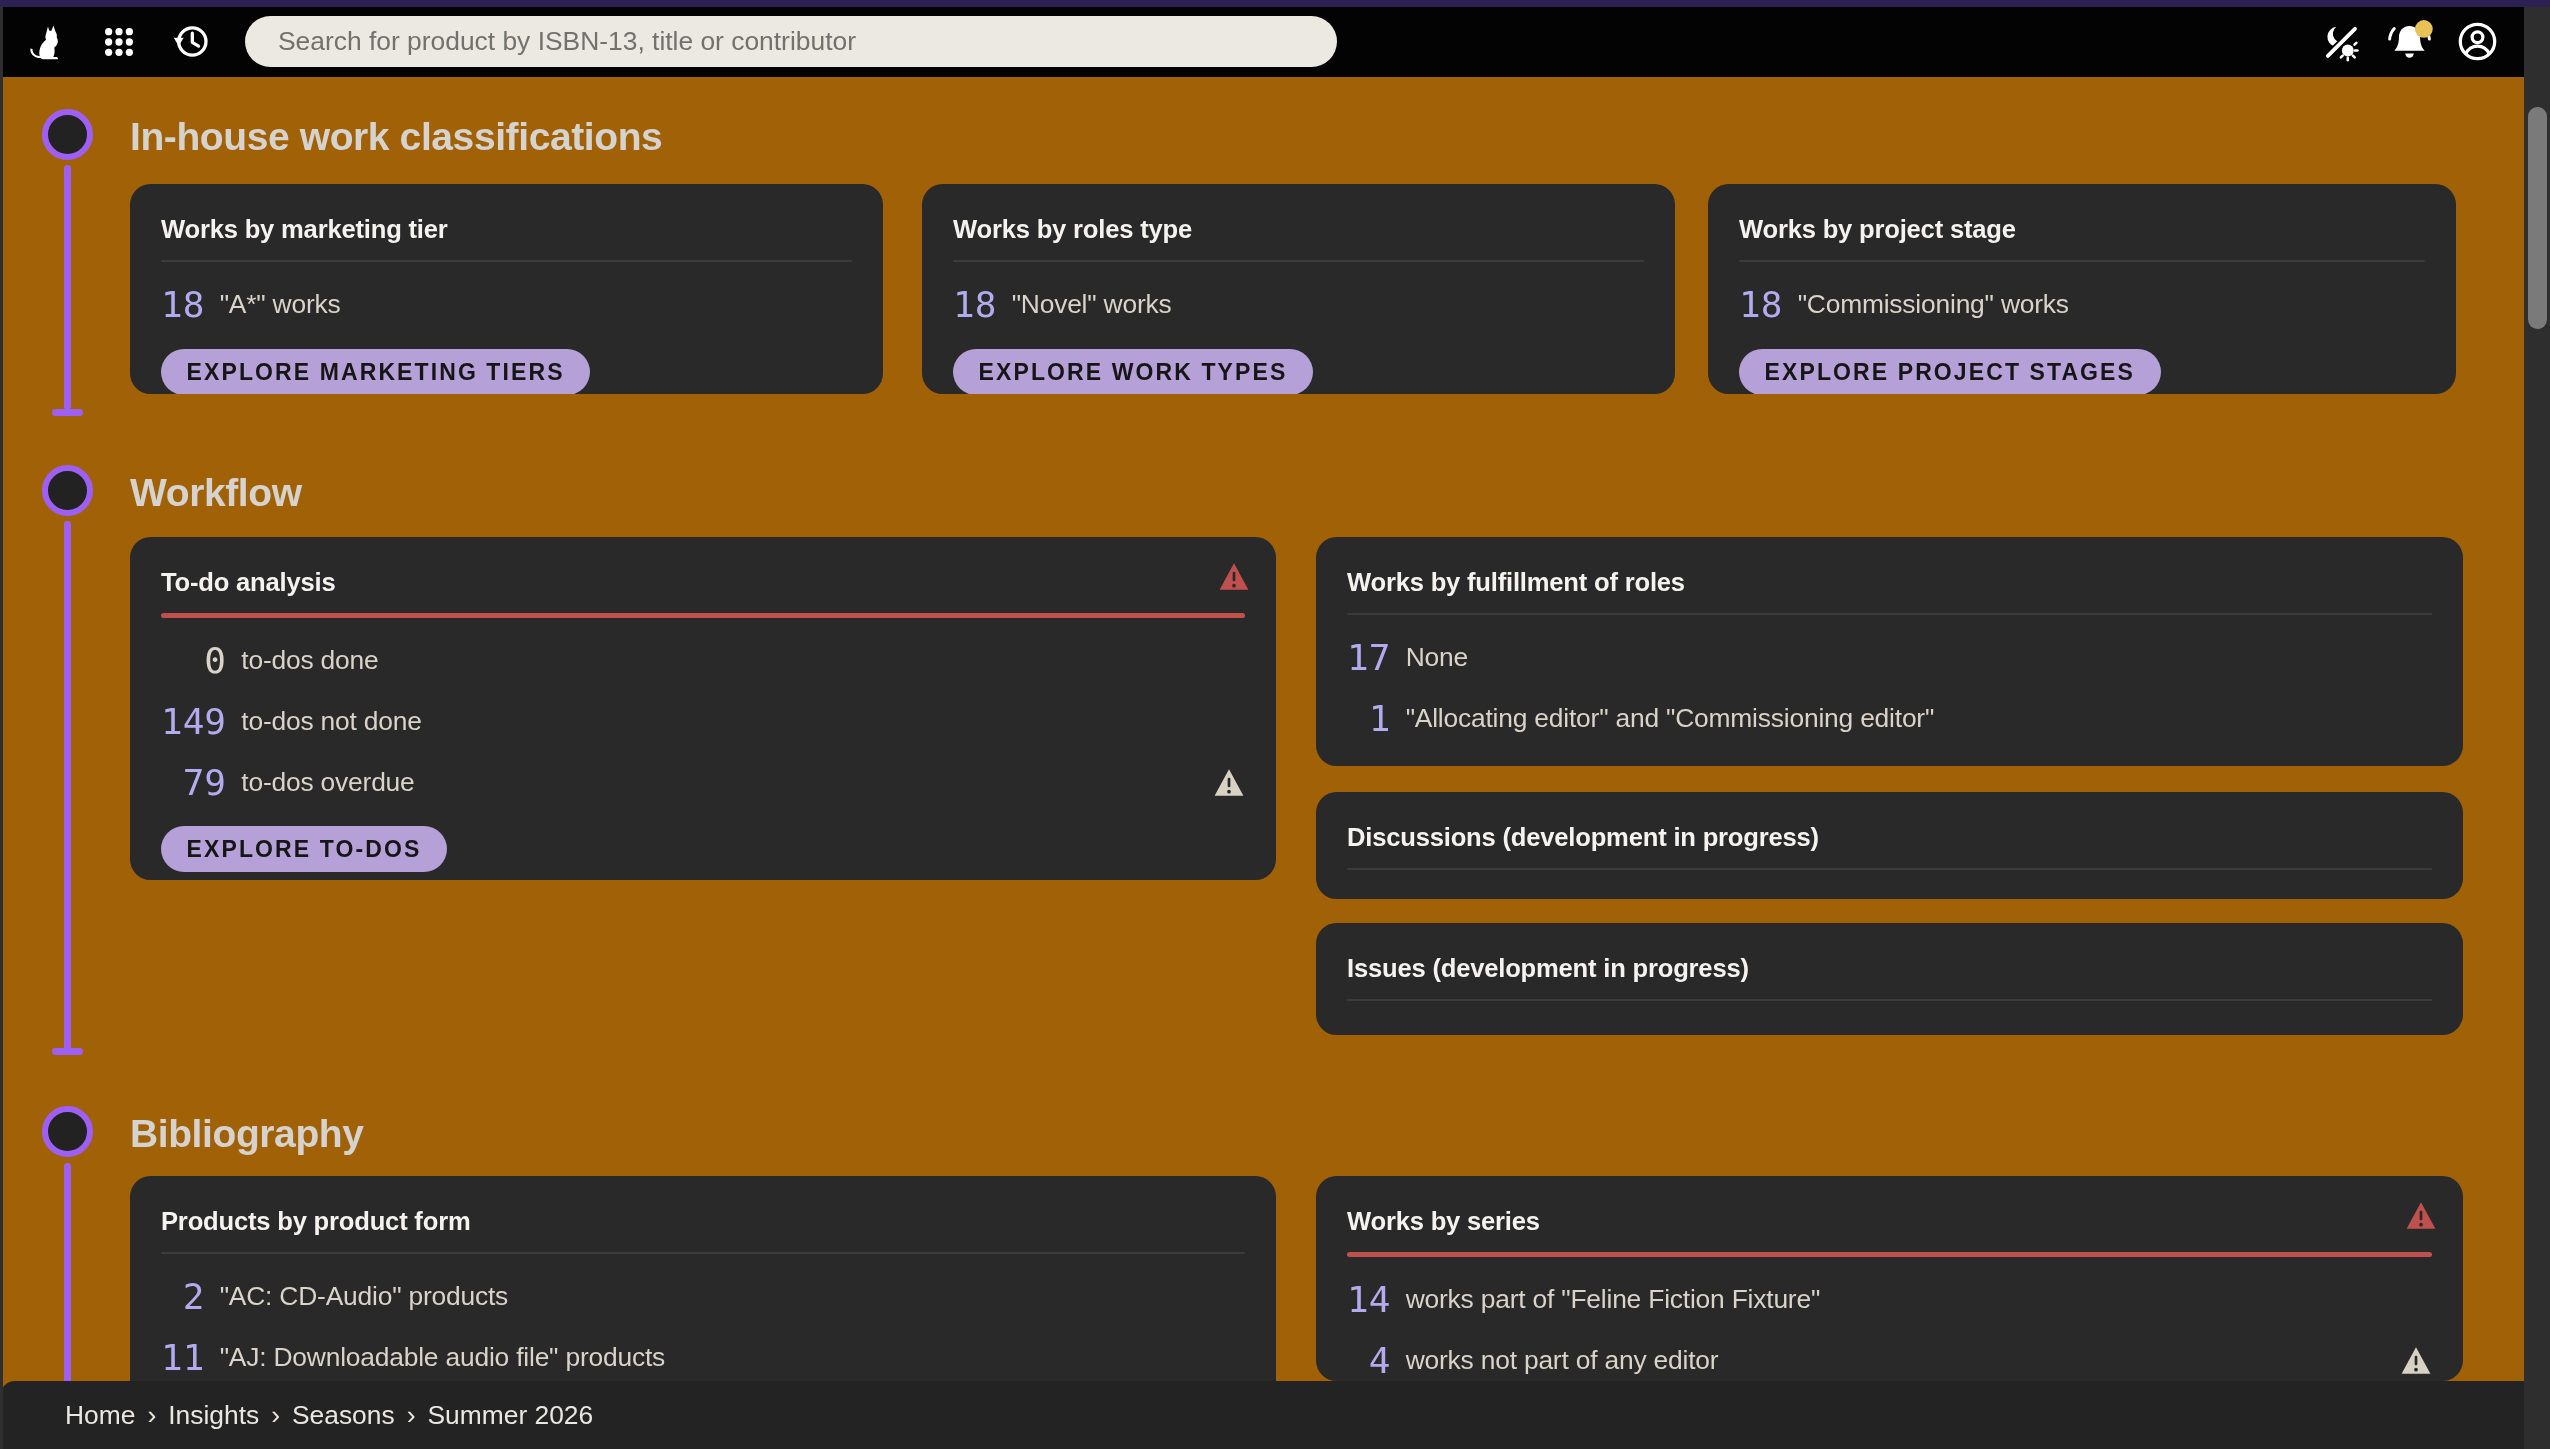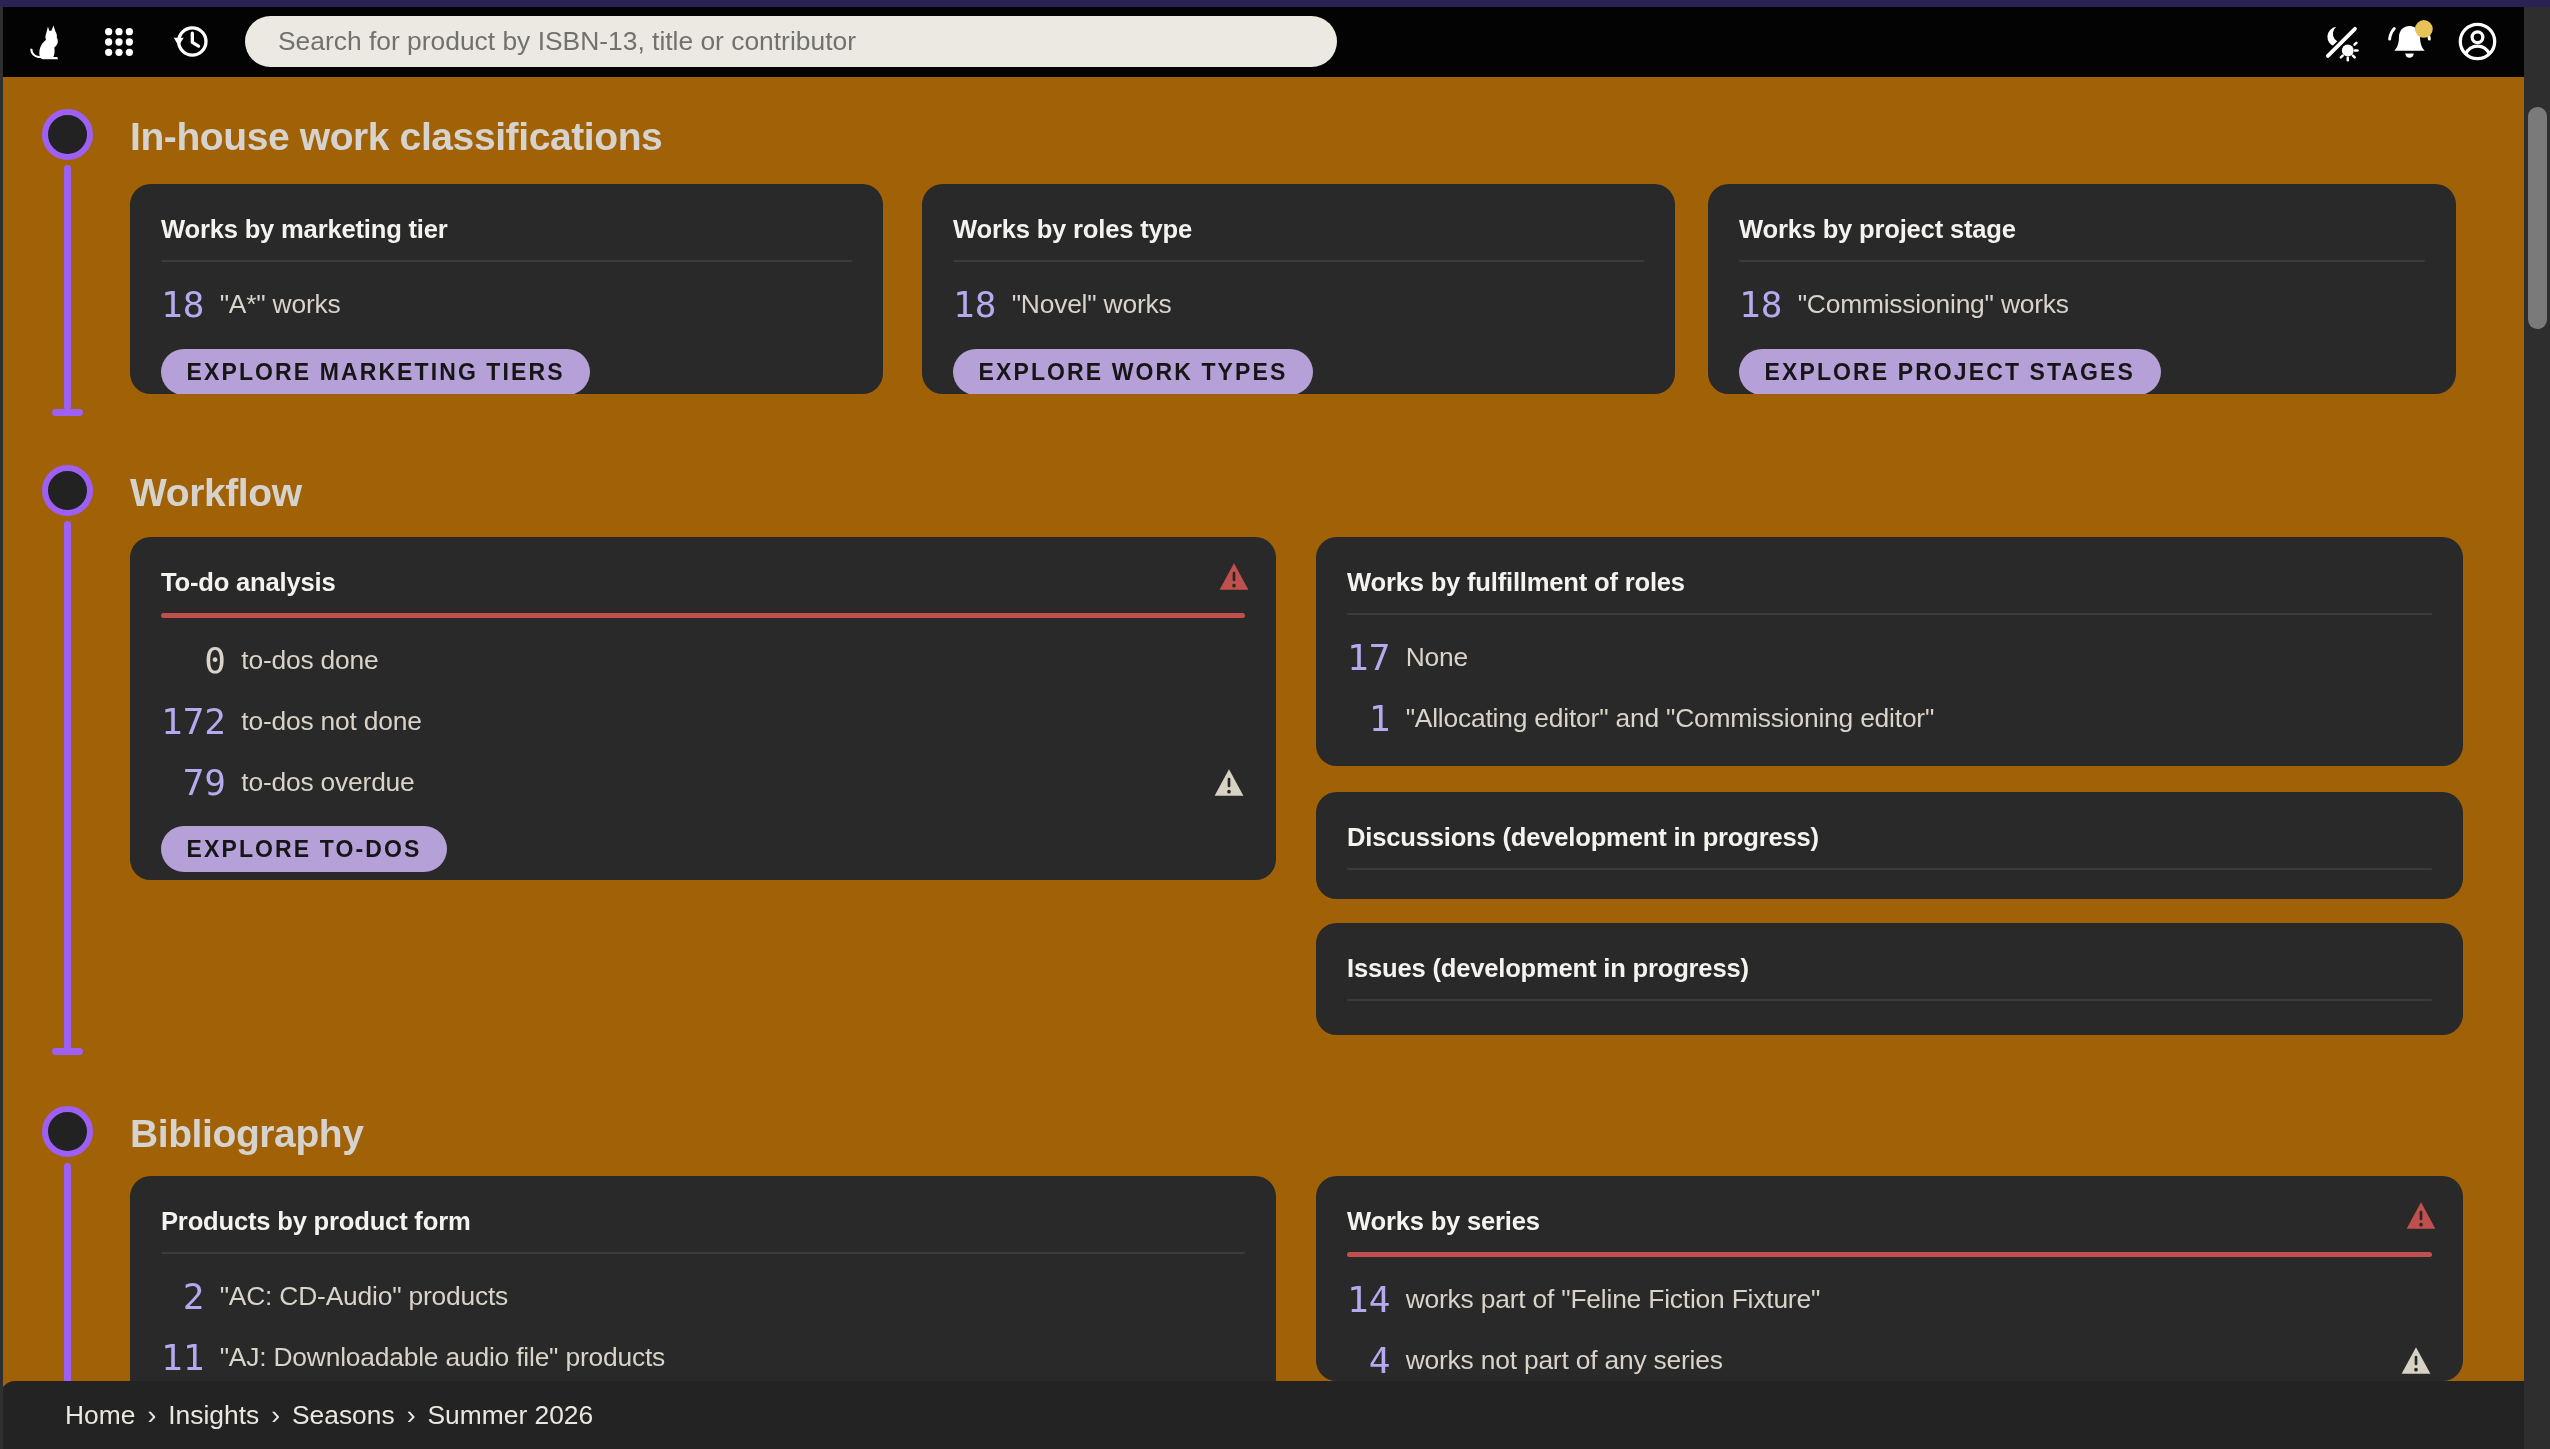--- a/index.html
+++ b/index.html
@@ -186,21 +186,21 @@
             <path d="M20 1.5 L38 34.5 L2 34.5 Z" fill="#c0504e"></path>
             <rect x="18.3" y="12" width="3.4" height="12" rx="1.5" fill="#292929"></rect>
             <circle cx="20" cy="29.5" r="2.3" fill="#292929"></circle>
           </svg></span>
       </div><div class="divider alert"></div><div class="rows">
         <div class="row">
           <span class="num muted" style="width: 3ch;">0</span>
           <span class="label">to-dos done</span>
         </div>
         <div class="row">
-          <span class="num" style="width: 3ch;">172</span>
+          <span class="num" style="width: 3ch;">149</span>
           <span class="label">to-dos not done</span>
         </div>
         <div class="row">
           <span class="num" style="width: 3ch;">79</span>
           <span class="label">to-dos overdue</span>
           <span class="row-warning">
             <svg width="32" height="31" viewBox="0 0 40 36">
               <path d="M20 1.5 L38 34.5 L2 34.5 Z" fill="#d8d2c4"></path>
               <rect x="18.3" y="12" width="3.4" height="12" rx="1.5" fill="#292929"></rect>
               <circle cx="20" cy="29.5" r="2.3" fill="#292929"></circle>
@@ -263,21 +263,21 @@
           </svg></span>
       </div>
       <div class="divider alert"></div>
       <div class="rows">
         <div class="row">
           <span class="num" style="width: 2ch;">14</span>
           <span class="label">works part of "Feline Fiction Fixture"</span>
         </div>
         <div class="row">
           <span class="num" style="width: 2ch;">4</span>
-          <span class="label">works not part of any series</span>
+          <span class="label">works not part of any editor</span>
           <span class="row-warning">
             <svg width="32" height="31" viewBox="0 0 40 36">
               <path d="M20 1.5 L38 34.5 L2 34.5 Z" fill="#d8d2c4"></path>
               <rect x="18.3" y="12" width="3.4" height="12" rx="1.5" fill="#292929"></rect>
               <circle cx="20" cy="29.5" r="2.3" fill="#292929"></circle>
             </svg>
           </span>
         </div>
       </div>
     </div>

